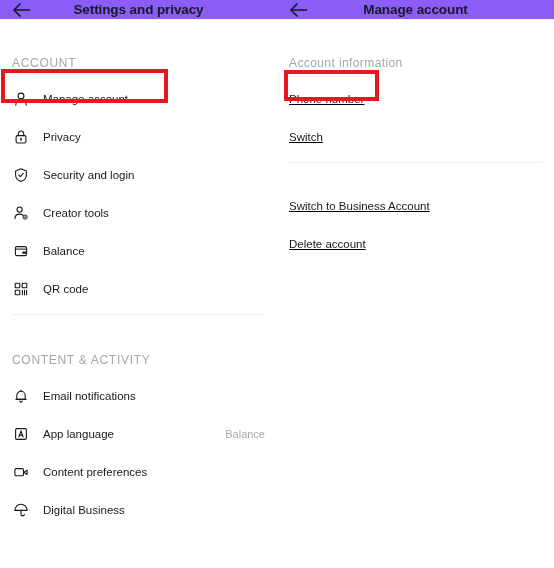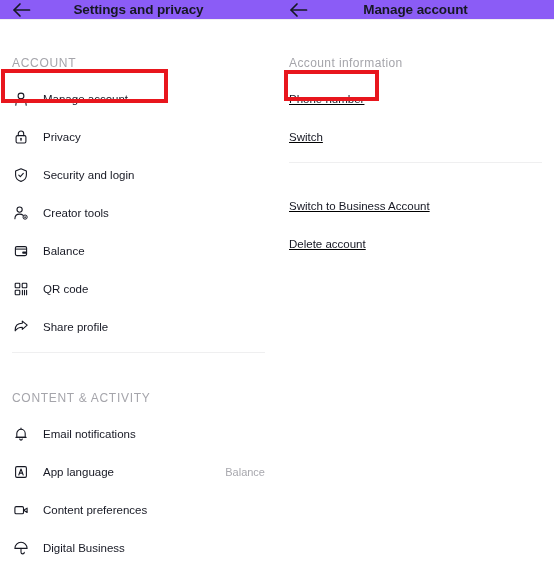--- a/index.html
+++ b/index.html
@@ -228,28 +228,20 @@
         <svg width="16" height="16" viewBox="0 0 16 16" fill="none">
           <rect x="2.2" y="2.2" width="4.6" height="4.6" rx="0.7" stroke="#161823" stroke-width="1.1"></rect>
           <rect x="9.2" y="2.2" width="4.6" height="4.6" rx="0.7" stroke="#161823" stroke-width="1.1"></rect>
           <rect x="2.2" y="9.2" width="4.6" height="4.6" rx="0.7" stroke="#161823" stroke-width="1.1"></rect>
           <path d="M9.4 9.3 V13.8 M11.5 9.3 V13.8 M13.6 9.3 V13.8" stroke="#161823" stroke-width="1.1" stroke-linecap="round"></path>
         </svg>
       </span>
       <span class="row-label">QR code</span>
     </div>
 
-    <div class="row">
-      <span class="row-icon">
-        <svg width="16" height="16" viewBox="0 0 16 16" fill="none">
-          <path d="M2.2 10.8 C2.2 6.6 5.4 4.4 9.3 4.3 V2.1 L14.2 6.2 L9.3 10.3 V8.2 C6.3 8.2 4 9.2 2.2 11.8 Z" stroke="#161823" stroke-width="1.1" stroke-linejoin="round"></path>
-        </svg>
-      </span>
-      <span class="row-label">Share profile</span>
-    </div>
 
     <div class="spacer-6"></div>
     <div class="divider"></div>
     <div class="spacer-14"></div>
 
     <div class="section-label caps">CONTENT &amp; ACTIVITY</div>
 
     <div class="spacer-10"></div>
 
     <div class="row">

